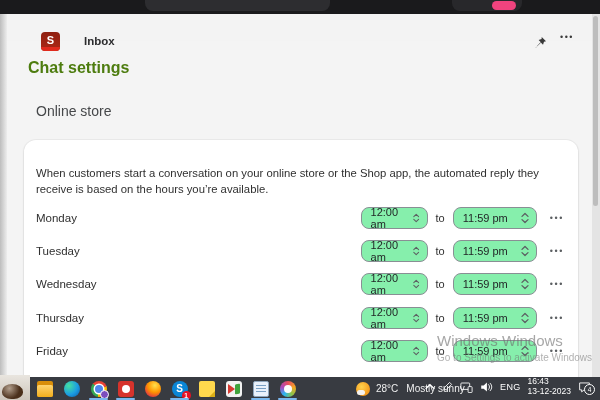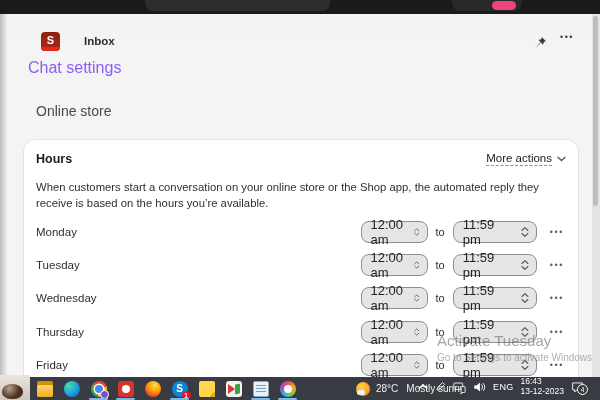--- a/index.html
+++ b/index.html
@@ -27,42 +27,42 @@
   .hdr-dots{position:absolute;left:560px;top:18px;font-size:9px;letter-spacing:1.5px;color:#3a3a3a;}
 
   
   .left-strip{position:absolute;left:0;top:14px;width:7px;height:363px;
      background:linear-gradient(90deg,#bdbdbd,#ededed);}
   .right-scroll{position:absolute;left:592px;top:14px;width:8px;height:363px;background:#e4e4e4;}
   .right-scroll .thumb{position:absolute;left:1px;top:2px;width:5px;height:190px;
      background:#bdbdbd;border-radius:3px;}
 
   
-  .page-title{position:absolute;left:28px;top:59px;font-size:16px;font-weight:400;color:#8b5cf6;}
+  .page-title{position:absolute;left:28px;top:59px;font-size:16px;font-weight:700;color:#4d7c0f;}
   .tabs{position:absolute;left:36px;top:101px;height:19px;display:flex;align-items:center;gap:13px;}
   .tab{font-size:14px;font-weight:500;color:#46484a;white-space:nowrap;cursor:default;}
   .tab-active{background:#e3e3e3;border-radius:8px;padding:0 11px;height:19px;line-height:19px;
      font-weight:700;color:#2c2e30;}
 
   
   .card{position:absolute;left:24px;top:140px;width:554px;height:237px;background:#fff;
      border-radius:12px 12px 0 0;box-shadow:0 0 0 1px rgba(0,0,0,.04),0 1px 3px rgba(0,0,0,.08);
      box-sizing:border-box;padding:12px 12px 0 12px;}
   .card-head{display:flex;align-items:center;justify-content:space-between;}
   .card-title{font-size:12.5px;font-weight:700;color:#1a1c1d;}
   .more-actions{display:flex;align-items:center;gap:5px;font-size:11.5px;color:#202223;cursor:default;}
   .more-actions .txt{border-bottom:1px dashed #8c9196;padding-bottom:1px;}
   .card-desc{margin-top:13px;font-size:11.3px;line-height:16px;color:#303030;width:536px;}
   .rows{margin-top:4px;}
   .hrow{height:33.4px;display:flex;align-items:center;}
   .day{font-size:11.5px;color:#303030;}
   .row-right{margin-left:auto;display:flex;align-items:center;gap:8px;margin-right:2px;}
   .time-select{display:inline-flex;align-items:center;justify-content:space-between;
      box-sizing:border-box;height:22px;padding:0 7px 0 9px;border:1px solid #898f94;
-     border-radius:8px;background:#e5e5e5;font-size:13px;color:#1f2123;gap:6px;}
+     border-radius:8px;background:#86efac;font-size:11px;color:#1f2123;gap:6px;}
   .time-select.from{width:67px;}
   .time-select.to{width:84px;}
   .to-word{font-size:11px;color:#303030;}
   .row-dots{color:#5c5f62;font-size:9px;letter-spacing:1.6px;margin-left:5px;cursor:default;}
 
   
   .watermark{position:absolute;left:437px;top:332px;pointer-events:none;}
   .wm1{font-size:15px;color:rgba(112,112,112,.62);}
   .wm2{font-size:10px;color:rgba(112,112,112,.55);margin-top:3px;}
 
@@ -114,21 +114,21 @@
 
   .tb-weather{position:absolute;left:356px;top:0;height:23px;display:flex;align-items:center;gap:6px;}
   .weather-ic{position:relative;width:14px;height:14px;}
   .weather-ic::before{content:"";position:absolute;inset:0;border-radius:50%;
      background:radial-gradient(circle at 40% 35%,#ffd24d,#f59a1d 70%);}
   .weather-ic::after{content:"";position:absolute;left:1px;bottom:1px;width:8px;height:5px;
      border-radius:4px;background:#f6f3ef;}
   .tb-weather .wtxt{color:#f0f0f0;font-size:10px;white-space:nowrap;}
   .tb-weather .wtemp{margin-right:2px;}
 
-  .tb-tray{position:absolute;right:16px;top:0;height:19px;display:flex;align-items:center;gap:7px;}
+  .tb-tray{position:absolute;right:9px;top:0;height:19px;display:flex;align-items:center;gap:7px;}
   .tray-ic{display:flex;align-items:center;justify-content:center;}
   .tb-lang{color:#fff;font-size:9px;letter-spacing:.3px;}
   .tb-clock{display:flex;flex-direction:column;color:#fff;
      font-size:8.5px;line-height:9.5px;}
   .tb-action{position:relative;}
   .tb-action .abadge{position:absolute;right:-4px;bottom:-2px;width:9px;height:9px;border-radius:50%;
      background:#383b41;border:1px solid #fff;box-sizing:content-box;color:#fff;font-size:6.5px;
      display:flex;align-items:center;justify-content:center;}
 </style>
 </head>
@@ -157,29 +157,20 @@
   </div>
 
   <div class="left-strip"></div>
 
   <div class="page-title">Chat settings</div>
   <div class="tabs">
     <div class="tab">Online store</div>
   </div>
 
   <div class="card">
-    <div class="card-head">
-      <div class="card-title">Hours</div>
-      <div class="more-actions">
-        <span class="txt">More actions</span>
-        <svg width="9" height="6" viewBox="0 0 9 6">
-          <path d="M1 1.2l3.5 3.4L8 1.2" stroke="#5c5f62" stroke-width="1.4" fill="none" stroke-linecap="round"></path>
-        </svg>
-      </div>
-    </div>
     <div class="card-desc">When customers start a conversation on your online store or the Shop app, the automated reply they receive is based on the hours you’re available.</div>
     <div class="rows">
     <div class="hrow">
       <span class="day">Monday</span>
       <span class="row-right">
         <span class="time-select from">
           <span class="val">12:00 am</span>
           <svg width="8" height="12" viewBox="0 0 8 12">
             <path d="M1 4.4L4 1.5l3 2.9" stroke="#5c5f62" stroke-width="1.3" fill="none" stroke-linecap="round" stroke-linejoin="round"></path>
             <path d="M1 7.6l3 2.9 3-2.9" stroke="#5c5f62" stroke-width="1.3" fill="none" stroke-linecap="round" stroke-linejoin="round"></path>
@@ -281,21 +272,21 @@
             <path d="M1 7.6l3 2.9 3-2.9" stroke="#5c5f62" stroke-width="1.3" fill="none" stroke-linecap="round" stroke-linejoin="round"></path>
           </svg>
         </span>
         <span class="row-dots">•••</span>
       </span>
     </div>
   </div>
   </div>
 
   <div class="watermark">
-    <div class="wm1">Activate Tuesday</div>
+    <div class="wm1">Windows Windows</div>
     <div class="wm2">Go to Settings to activate Windows.</div>
   </div>
 
   <div class="right-scroll">
     <div class="thumb"></div>
   </div>
 
   <div class="taskbar">
     <div class="tb-icons">
         <div class="tb-slot">

